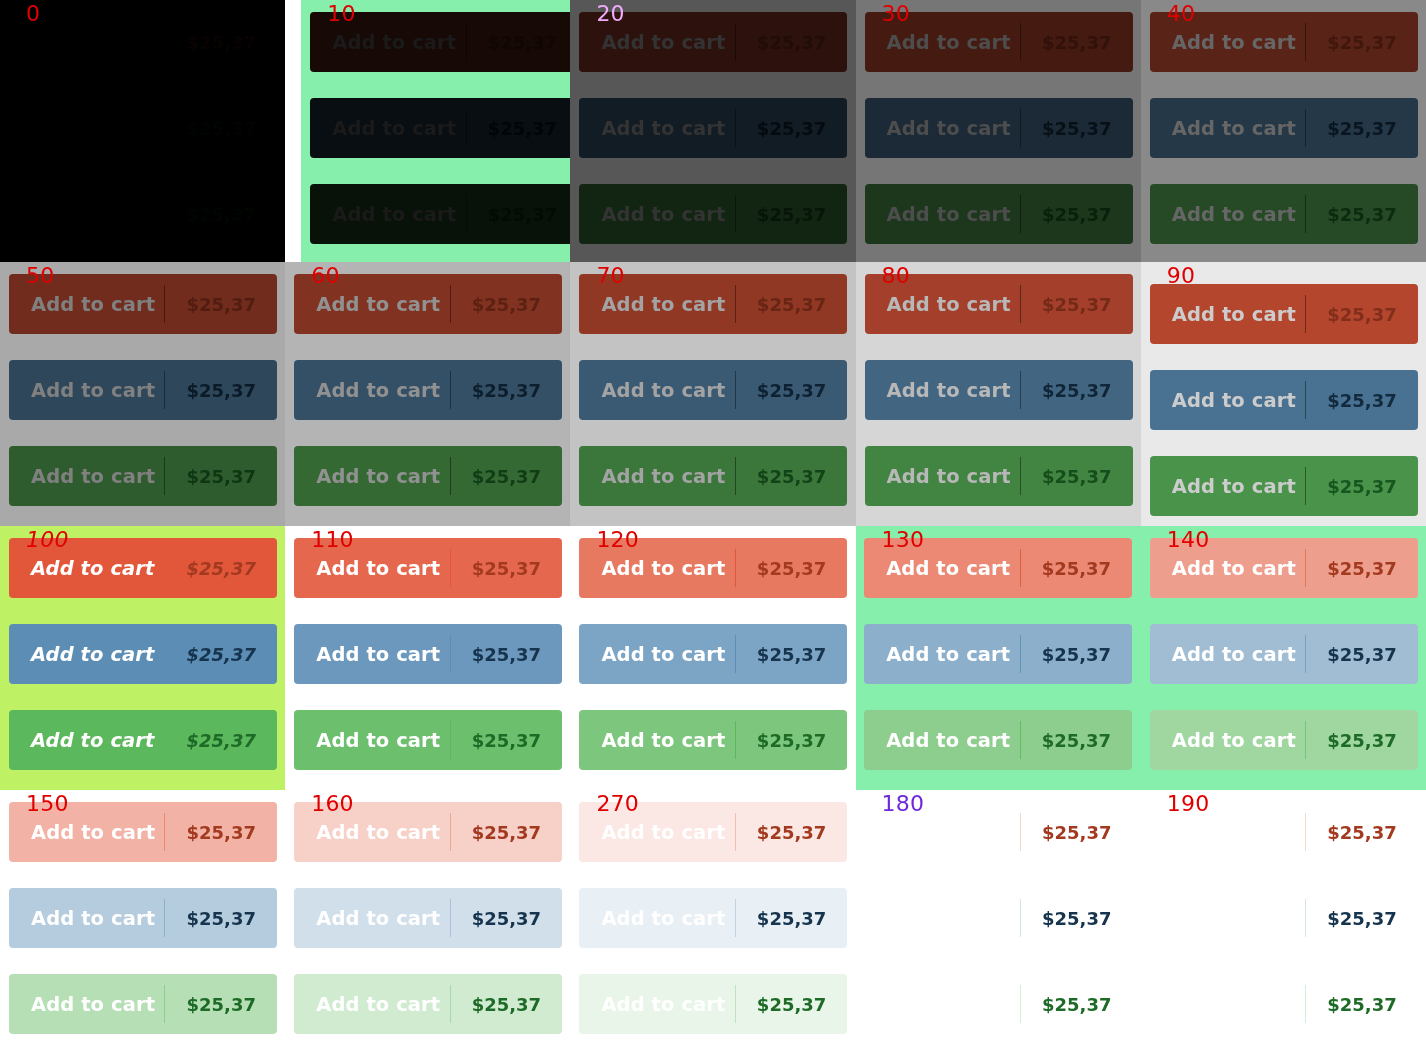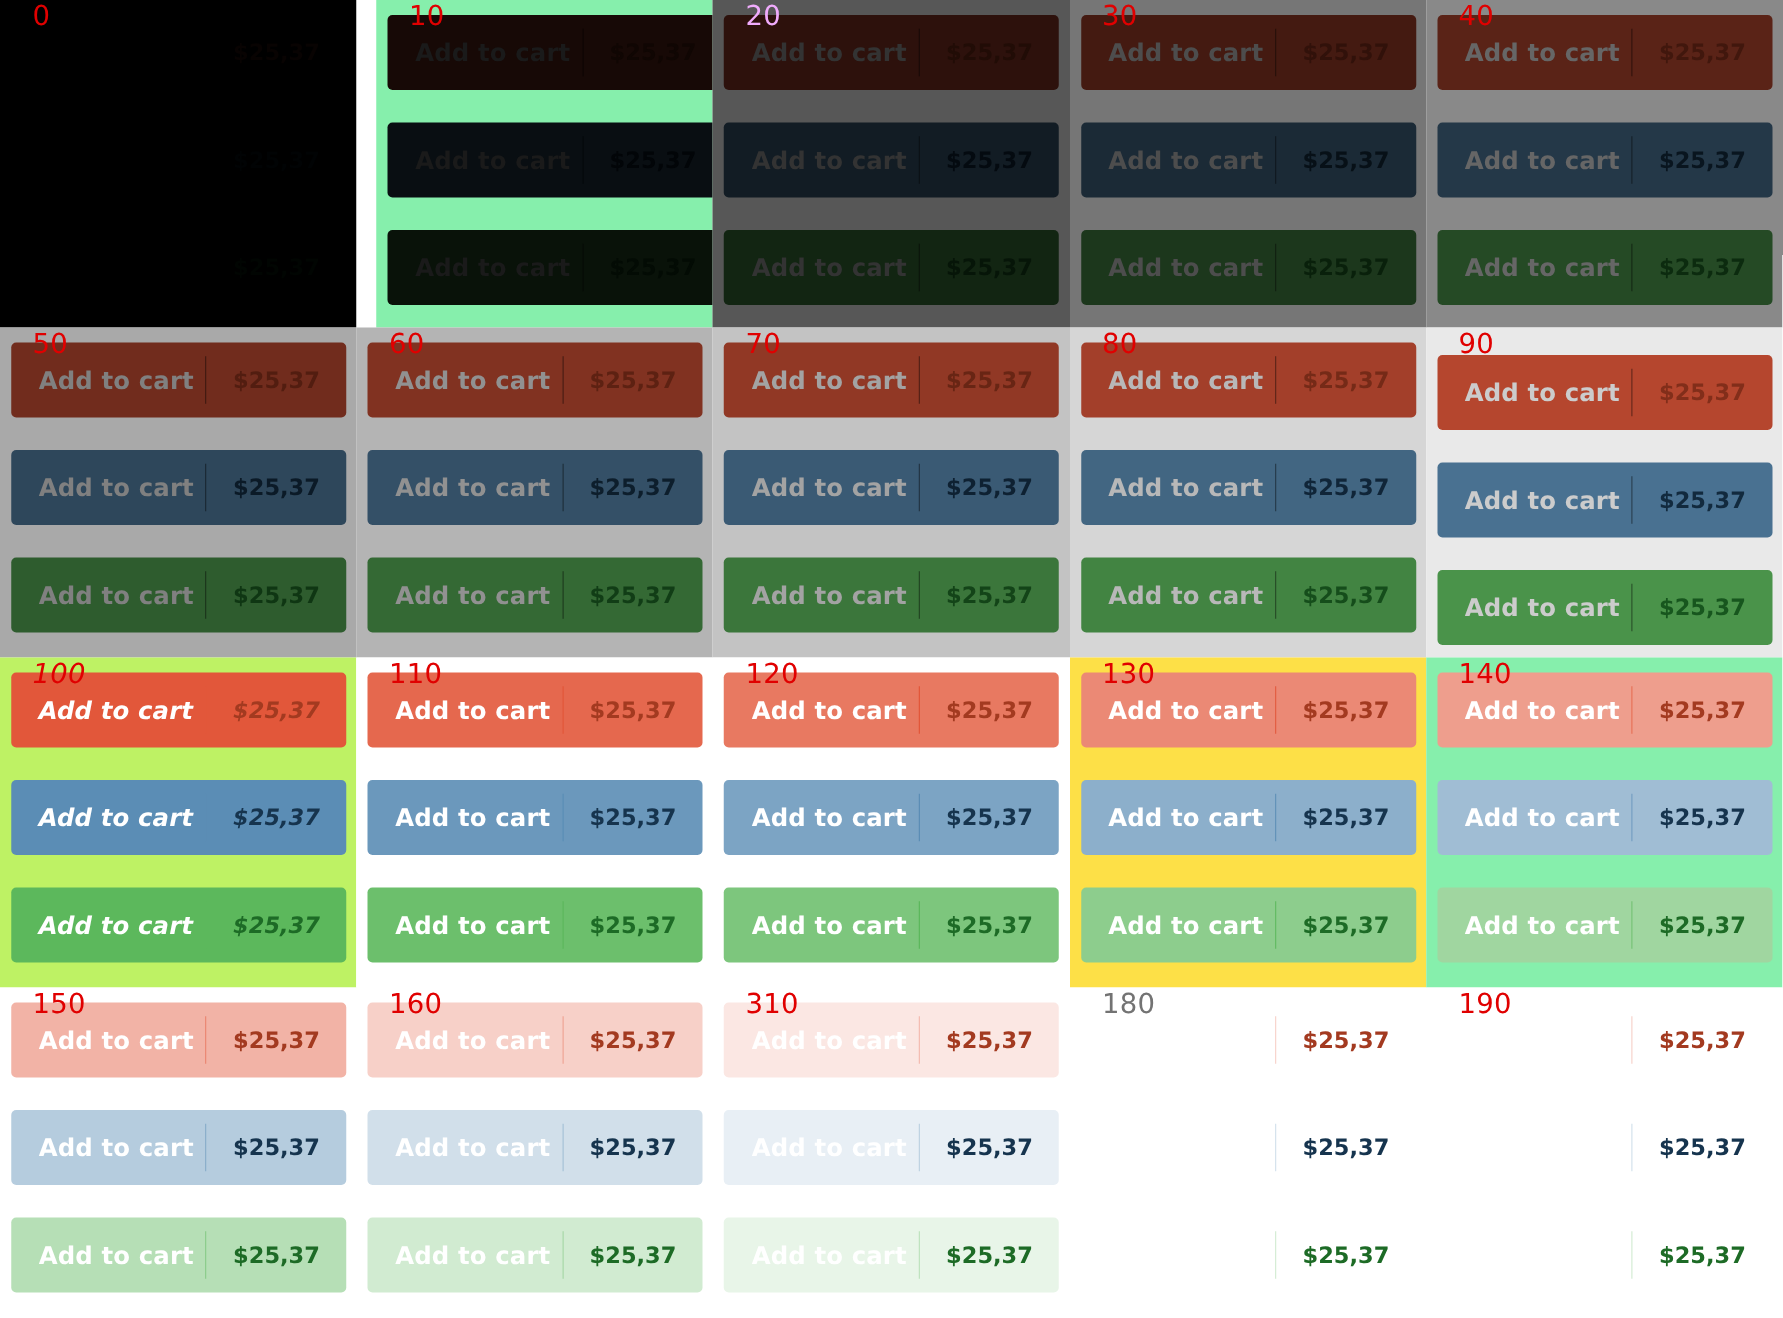--- a/index.html
+++ b/index.html
@@ -301,21 +301,21 @@
         <div class="btn-label" style="color: rgb(255, 255, 255);">Add to cart</div>
         <div class="btn-divider" style="background: rgb(91, 141, 181);"></div>
         <div class="btn-price" style="color: rgb(22, 52, 78);">$25,37</div>
       </div>
       <div class="btn" style="background: rgb(125, 198, 125);">
         <div class="btn-label" style="color: rgb(255, 255, 255);">Add to cart</div>
         <div class="btn-divider" style="background: rgb(92, 184, 92);"></div>
         <div class="btn-price" style="color: rgb(29, 107, 38);">$25,37</div>
       </div>
     </div>
-    <div class="cell" style="background: #fde047;">
+    <div class="cell" style="background: #86efac; align-items: center;">
       <div class="cell-label" style="color: rgb(224, 0, 0);">130</div>
       <div class="btn" style="background: rgb(235, 137, 117);">
         <div class="btn-label" style="color: rgb(255, 255, 255);">Add to cart</div>
         <div class="btn-divider" style="background: rgb(227, 95, 68);"></div>
         <div class="btn-price" style="color: rgb(163, 58, 32);">$25,37</div>
       </div>
       <div class="btn" style="background: rgb(140, 175, 203);">
         <div class="btn-label" style="color: rgb(255, 255, 255);">Add to cart</div>
         <div class="btn-divider" style="background: rgb(99, 147, 185);"></div>
         <div class="btn-price" style="color: rgb(22, 52, 78);">$25,37</div>
@@ -374,39 +374,39 @@
         <div class="btn-divider" style="background: rgb(168, 195, 216);"></div>
         <div class="btn-price" style="color: rgb(22, 52, 78);">$25,37</div>
       </div>
       <div class="btn" style="background: rgb(209, 235, 209);">
         <div class="btn-label" style="color: rgb(255, 255, 255);">Add to cart</div>
         <div class="btn-divider" style="background: rgb(169, 217, 169);"></div>
         <div class="btn-price" style="color: rgb(29, 107, 38);">$25,37</div>
       </div>
     </div>
     <div class="cell" style="background: rgb(255, 255, 255);">
-      <div class="cell-label" style="color: rgb(224, 0, 0);">310</div>
+      <div class="cell-label" style="color: rgb(224, 0, 0);">270</div>
       <div class="btn" style="background: rgb(251, 231, 227);">
         <div class="btn-label" style="color: rgb(255, 255, 255);">Add to cart</div>
         <div class="btn-divider" style="background: rgb(244, 189, 178);"></div>
         <div class="btn-price" style="color: rgb(163, 58, 32);">$25,37</div>
       </div>
       <div class="btn" style="background: rgb(232, 239, 245);">
         <div class="btn-label" style="color: rgb(255, 255, 255);">Add to cart</div>
         <div class="btn-divider" style="background: rgb(191, 211, 226);"></div>
         <div class="btn-price" style="color: rgb(22, 52, 78);">$25,37</div>
       </div>
       <div class="btn" style="background: rgb(232, 245, 232);">
         <div class="btn-label" style="color: rgb(255, 255, 255);">Add to cart</div>
         <div class="btn-divider" style="background: rgb(191, 227, 191);"></div>
         <div class="btn-price" style="color: rgb(29, 107, 38);">$25,37</div>
       </div>
     </div>
     <div class="cell" style="background: rgb(255, 255, 255);">
-      <div class="cell-label" style="color: #737373;">180</div>
+      <div class="cell-label" style="color: #6d28d9;">180</div>
       <div class="btn" style="background: rgb(255, 255, 255);">
         <div class="btn-label" style="color: rgb(255, 255, 255);">Add to cart</div>
         <div class="btn-divider" style="background: rgb(248, 213, 206);"></div>
         <div class="btn-price" style="color: rgb(163, 58, 32);">$25,37</div>
       </div>
       <div class="btn" style="background: rgb(255, 255, 255);">
         <div class="btn-label" style="color: rgb(255, 255, 255);">Add to cart</div>
         <div class="btn-divider" style="background: rgb(214, 227, 237);"></div>
         <div class="btn-price" style="color: rgb(22, 52, 78);">$25,37</div>
       </div>

